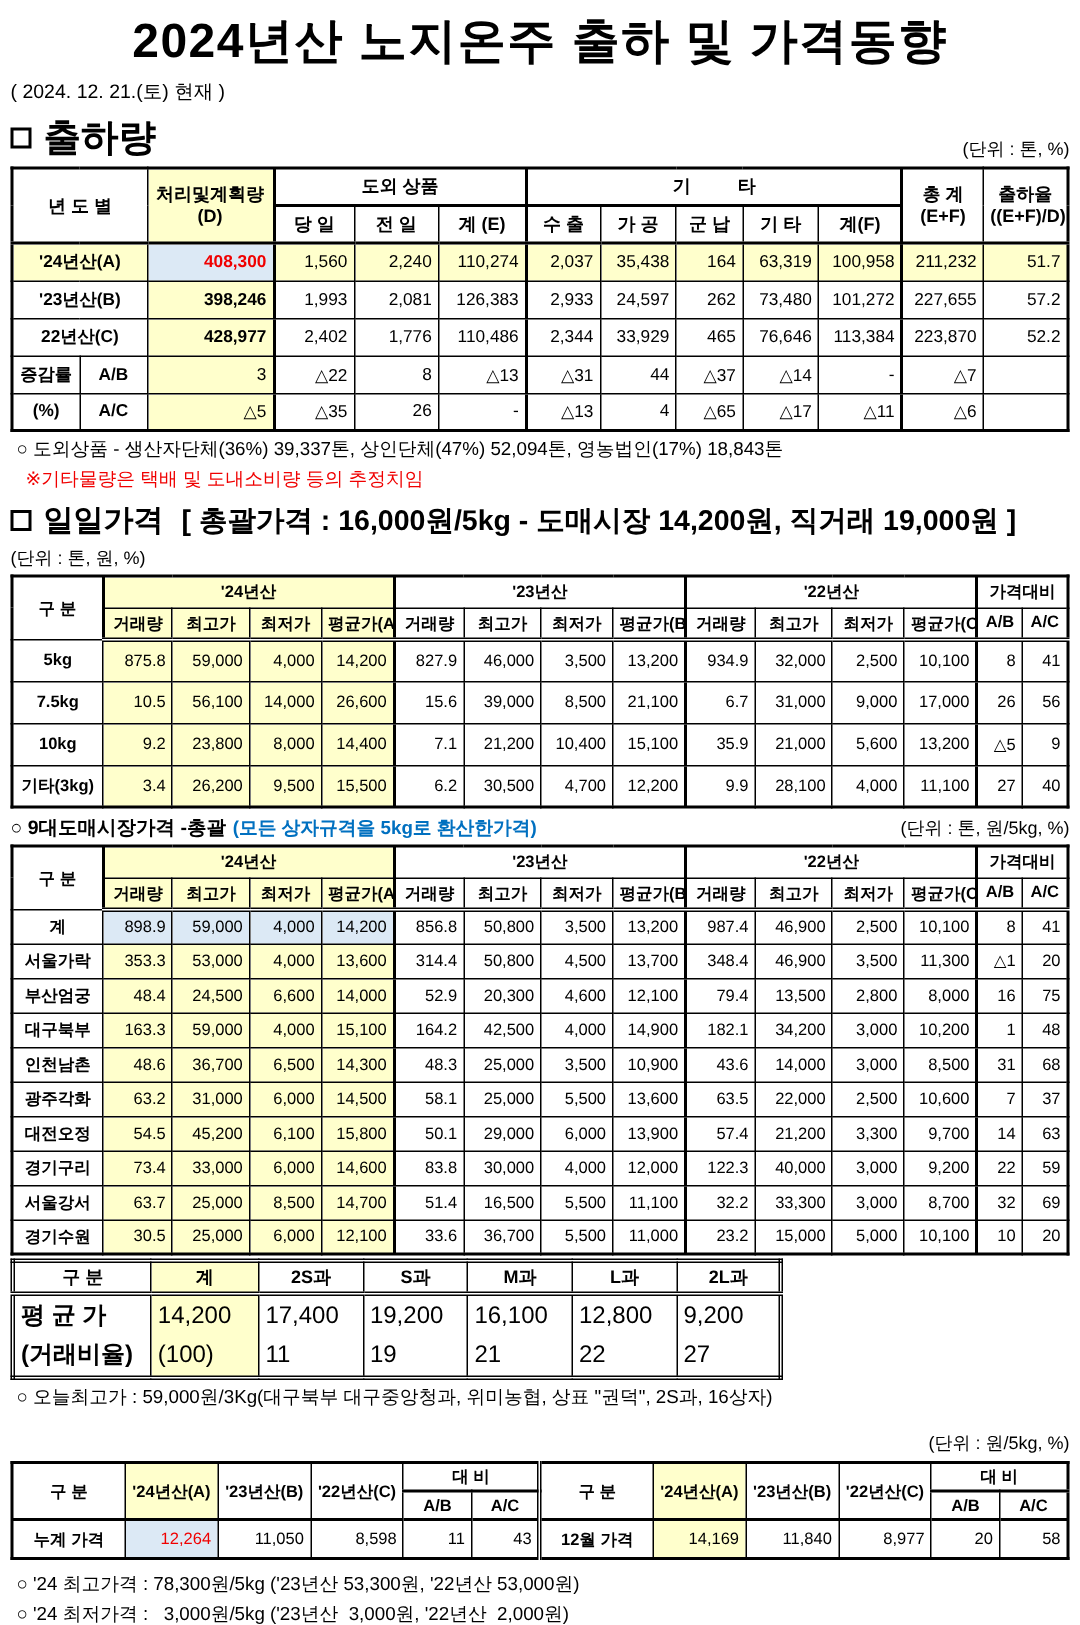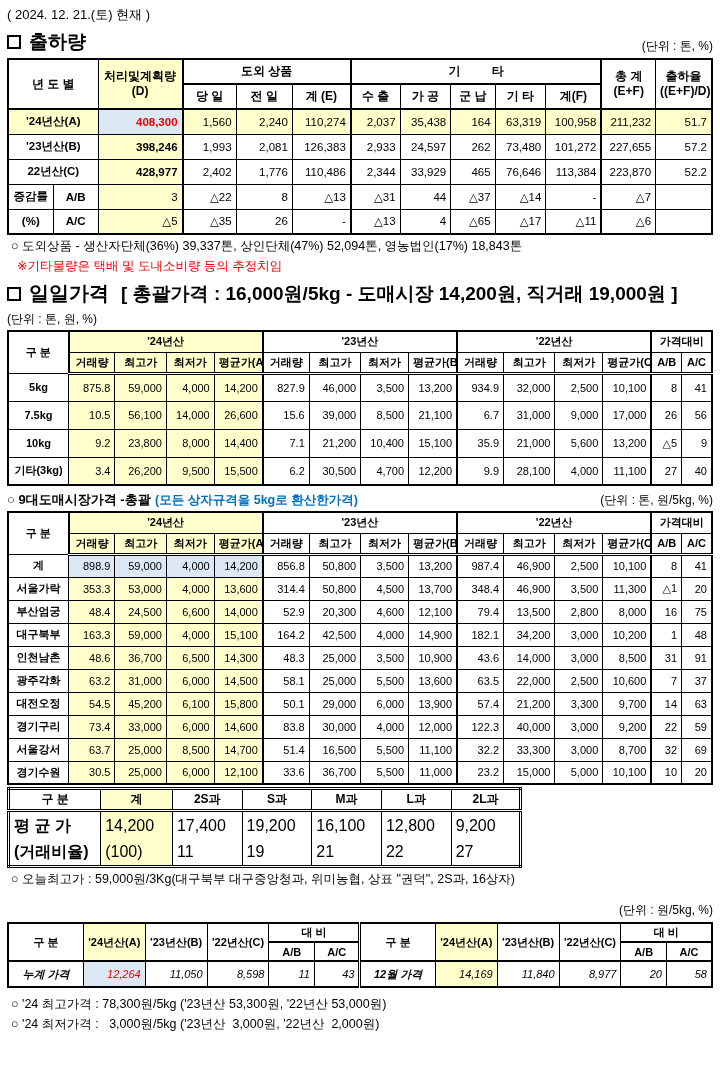--- a/index.html
+++ b/index.html
@@ -7,21 +7,21 @@
   body {
     width:720px; height:1083px; overflow:hidden;
     font-family:"Liberation Sans","DejaVu Sans",sans-serif;
     color:#000; padding:4px 7px;
   }
   .doc-title { text-align:center; font-size:32px; font-weight:800; letter-spacing:1px; margin-top:2px; }
   .doc-url   { text-align:center; font-size:16px; margin-top:3px; }
   .doc-date  { text-align:left; font-size:13px; margin:2px 4px 2px 0; }
 
   .sec-row { display:flex; justify-content:space-between; align-items:flex-end; margin:5px 0 3px; }
-  .sec-left { display:flex; align-items:center; gap:8px; font-size:19px; font-weight:bold; }
+  .sec-left { display:flex; align-items:center; gap:8px; font-size:25px; font-weight:bold; }
   .sec-left.big { font-size:20px; }
   .sq { width:14px; height:14px; border:2px solid #000; flex:0 0 auto; }
   .summary { font-size:19px; font-weight:bold; margin-left:4px; }
   .unit { font-size:12px; white-space:nowrap; }
 
   .subline { display:flex; justify-content:space-between; align-items:flex-end; margin:4px 0 2px; }
   .subtitle { font-size:13px; font-weight:bold; }
   .bluenote { color:#0070C0; font-weight:bold; font-size:12.5px; }
 
   table { border-collapse:collapse; width:100%; table-layout:fixed; }
@@ -48,30 +48,31 @@
   .t3 td { height:23px; }
 
   .t4 { border:3px double #000; width:73%; margin-bottom:3px; }
   .t4 th { height:21px; border-bottom:3px double #000; font-size:12px; }
   .t4 td { height:42px; font-size:16px; }
   .t4 td .ln { display:block; line-height:1.6; }
 
   .tb { border:2px solid #000; }
   .tb th { height:19px; }
   .tb thead th { border-bottom:2px solid #000; }
-  .tb td { height:26px;font-style:italic; }
+  .tb td { height:26px; }
   .mid { border-left:3px double #000 !important; }
 
   .note { font-size:12.5px; margin:3px 0 1px 4px; white-space:pre; }
   .note.red { color:#F00000; margin-left:10px; }
 </style>
 </head>
 <body>
 
 <div>
+  <div class="doc-title">2024년산 노지온주 출하 및 가격동향</div>
   <div class="doc-date">( 2024.  12.  21.(토) 현재 )</div>
 </div>
 
 <div class="sec-row">
   <div class="sec-left">
     <span class="sq"></span>
     <span>출하량</span>
   </div>
   <span class="unit">(단위 : 톤, %)</span>
 </div>
@@ -455,21 +456,21 @@
         <td class="nm hl-y">14,300</td>
         <td class="nm gl">48.3</td>
         <td class="nm">25,000</td>
         <td class="nm">3,500</td>
         <td class="nm">10,900</td>
         <td class="nm gl">43.6</td>
         <td class="nm">14,000</td>
         <td class="nm">3,000</td>
         <td class="nm">8,500</td>
         <td class="nm gl">31</td>
-        <td class="nm">91</td>
+        <td class="nm">68</td>
       </tr>
       <tr>
         <td class="lb b">광주각화</td>
         <td class="nm hl-y">63.2</td>
         <td class="nm hl-y">31,000</td>
         <td class="nm hl-y">6,000</td>
         <td class="nm hl-y">14,500</td>
         <td class="nm gl">58.1</td>
         <td class="nm">25,000</td>
         <td class="nm">5,500</td>

